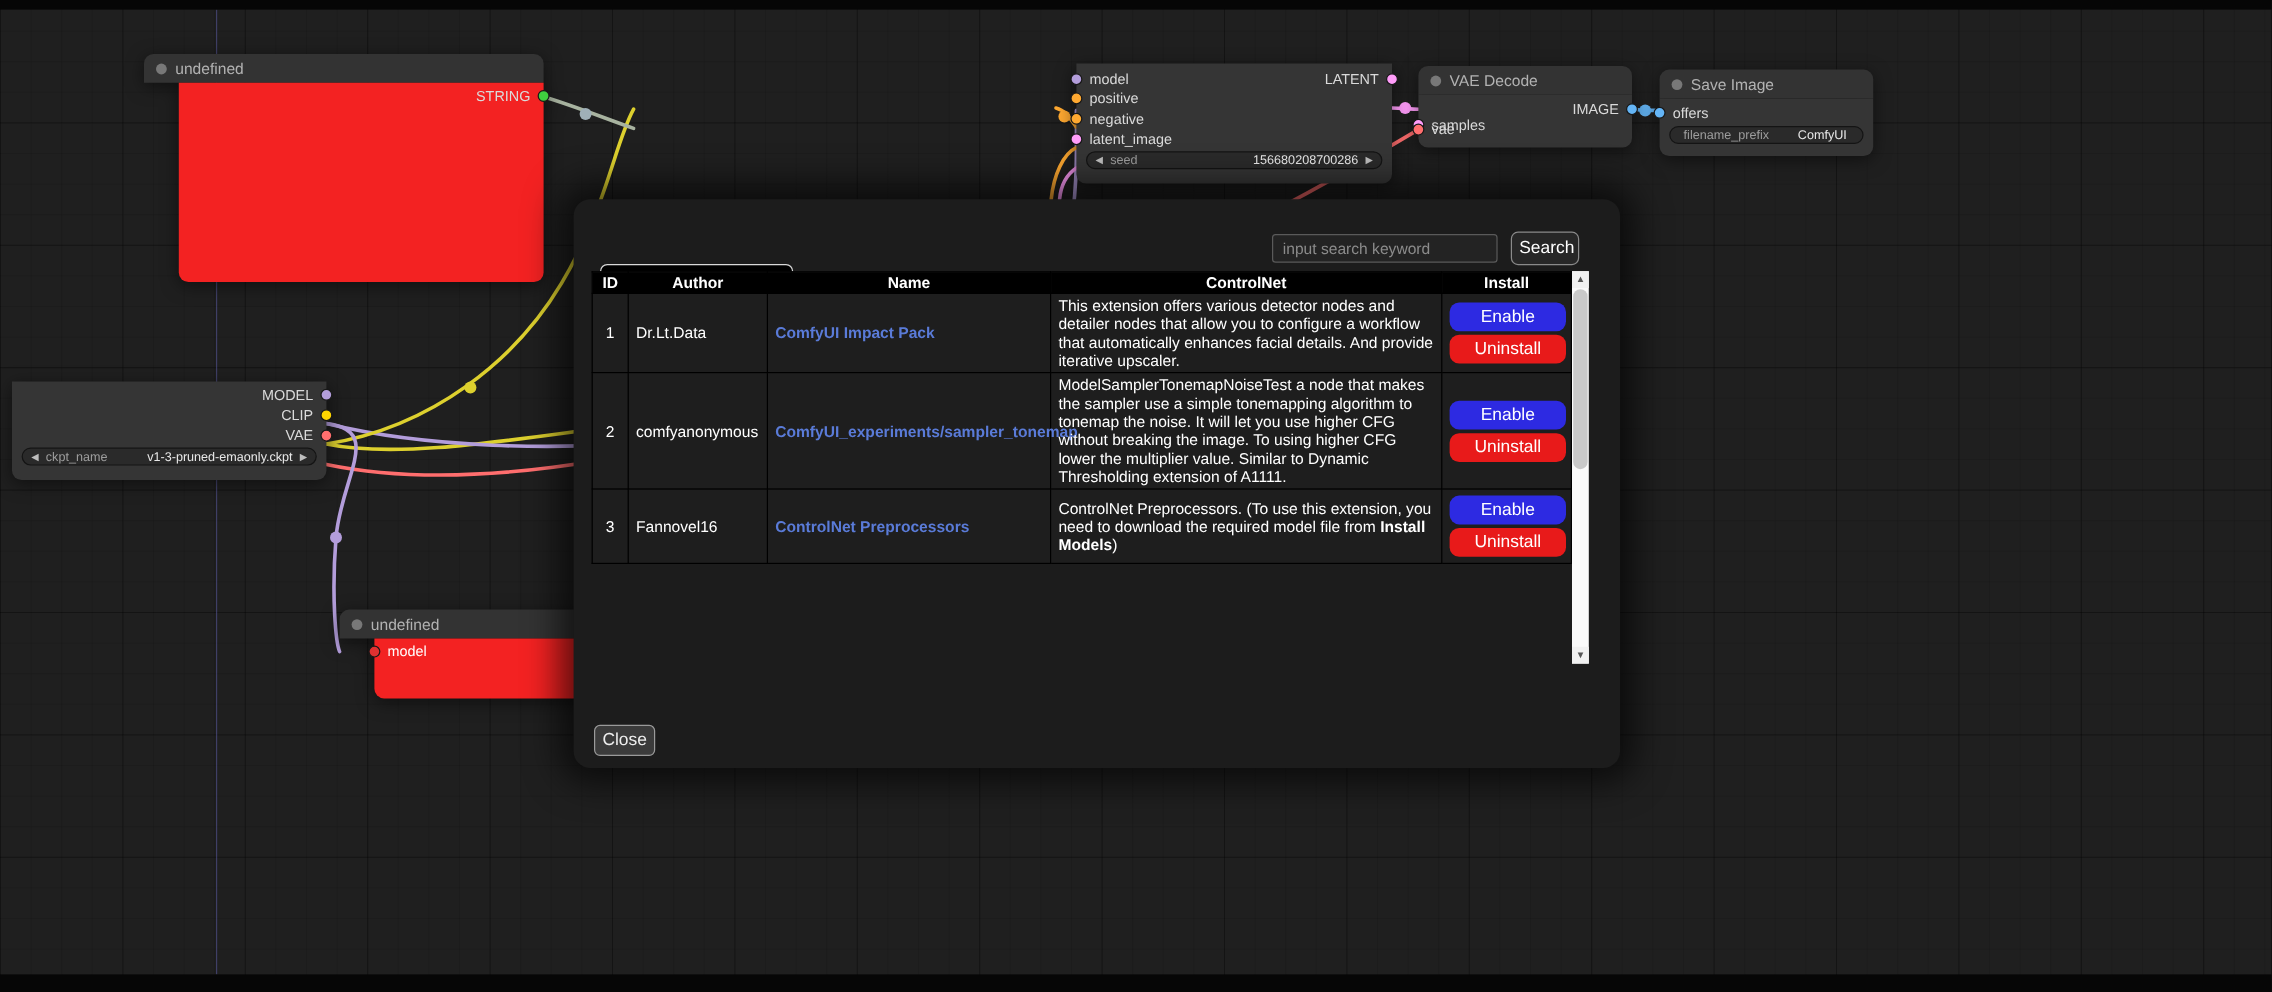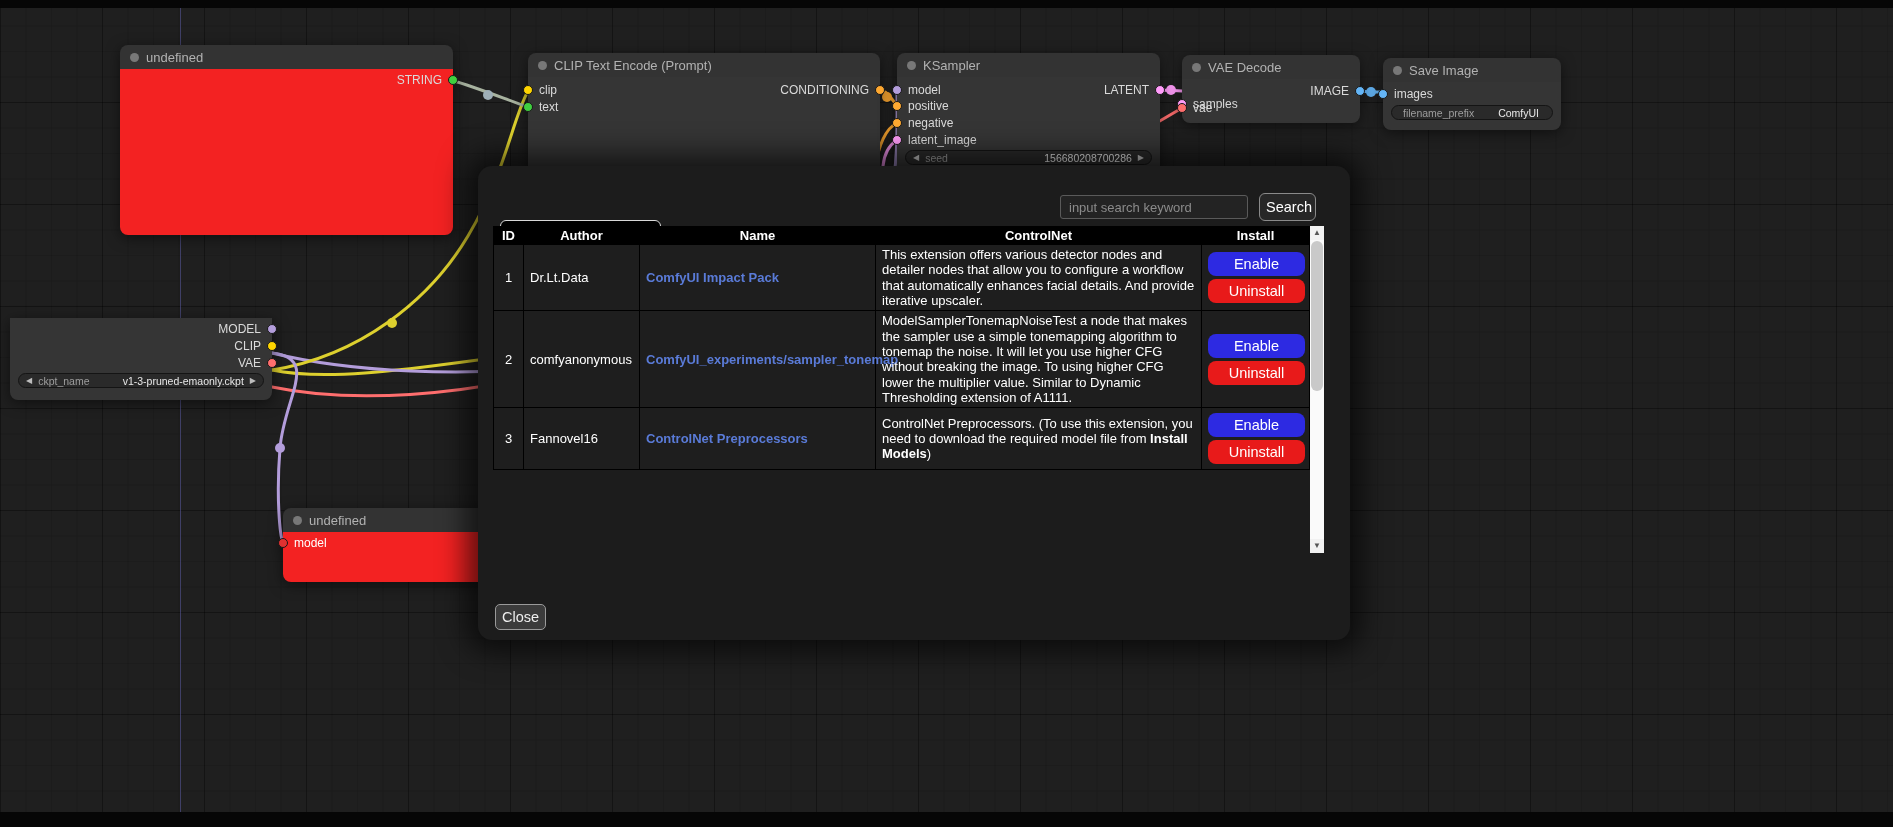--- a/index.html
+++ b/index.html
@@ -19,21 +19,21 @@
   .axis{position:absolute;left:180px;top:8px;bottom:15px;width:1px;background:rgba(90,90,160,.55);z-index:0;}
   #wires{position:absolute;left:0;top:0;z-index:1;}
 
   
   .node{position:absolute;z-index:2;filter:drop-shadow(0 3px 7px rgba(0,0,0,.5));}
   .nheader{height:24px;background:#333333;border-radius:8px 8px 0 0;display:flex;align-items:center;gap:7px;
     padding:0 10px;color:#b2b2b2;font-size:13px;}
   .ndot{width:9px;height:9px;border-radius:50%;background:#787878;flex:none;}
   .ntitle{white-space:nowrap;overflow:hidden;}
   .nbody{position:relative;background:#353535;border-radius:0 0 8px 8px;}
-  .nbody.error{background:#f32222;}
+  .nbody.error{background:#f32222;margin-left:29px;}
   .port{position:absolute;display:flex;align-items:center;gap:6px;height:14px;}
   .port.in{left:-5px;}
   .port.out{right:-5px;}
   .pdot{width:10px;height:10px;border-radius:50%;border:1px solid #181818;flex:none;}
   .plabel{color:#dadada;font-size:12px;white-space:nowrap;}
   .widget{position:absolute;left:8px;right:8px;height:15px;background:#2a2a2a;border:1px solid #141414;
     border-radius:8px;display:flex;align-items:center;padding:0 7px;font-size:10.5px;color:#cfcfcf;}
   .widget .warr{color:#bdbdbd;font-size:8px;line-height:15px;}
   .widget .wlabel{color:#9d9d9d;margin:0 6px;white-space:nowrap;}
   .widget .wvalue{margin-left:auto;color:#e8e8e8;margin-right:6px;white-space:nowrap;}
@@ -109,46 +109,22 @@
       <span class="ntitle">undefined</span>
     </div>
     <div class="nbody error" style="height:166px">
       <div class="port out" style="top:4px">
         <span class="plabel">STRING</span>
         <span class="pdot" style="background:#3fcf3f"></span>
       </div>
     </div>
   </div>
 
-  <div class="node" style="left:528px;top:53px;width:352px">
-    <div class="nheader">
-      <span class="ndot"></span>
-      <span class="ntitle">CLIP Text Encode (Prompt)</span>
-    </div>
-    <div class="nbody" style="height:100px">
-      <div class="port in" style="top:6px">
-        <span class="pdot" style="background:#FFD500"></span>
-        <span class="plabel">clip</span>
-      </div>
-      <div class="port in" style="top:23px">
-        <span class="pdot" style="background:#3fcf3f"></span>
-        <span class="plabel">text</span>
-      </div>
-      <div class="port out" style="top:6px">
-        <span class="plabel">CONDITIONING</span>
-        <span class="pdot" style="background:#FFA931"></span>
-      </div>
-    </div>
-  </div>
 
   <div class="node" style="left:897px;top:53px;width:263px">
-    <div class="nheader">
-      <span class="ndot"></span>
-      <span class="ntitle">KSampler</span>
-    </div>
     <div class="nbody" style="height:100px">
       <div class="port in" style="top:6px">
         <span class="pdot" style="background:#B39DDB"></span>
         <span class="plabel">model</span>
       </div>
       <div class="port in" style="top:22px">
         <span class="pdot" style="background:#FFA931"></span>
         <span class="plabel">positive</span>
       </div>
       <div class="port in" style="top:39px">
@@ -194,21 +170,21 @@
   </div>
 
   <div class="node" style="left:1383px;top:58px;width:178px">
     <div class="nheader">
       <span class="ndot"></span>
       <span class="ntitle">Save Image</span>
     </div>
     <div class="nbody" style="height:48px">
       <div class="port in" style="top:5px">
         <span class="pdot" style="background:#64B5F6"></span>
-        <span class="plabel">images</span>
+        <span class="plabel">offers</span>
       </div>
       <div class="widget" style="top:23px">
         <span class="wlabel" style="margin-left:4px">filename_prefix</span>
         <span class="wvalue">ComfyUI</span>
       </div>
     </div>
   </div>
 
   <div class="node" style="left:10px;top:318px;width:262px">
     <div class="nbody" style="height:82px">

